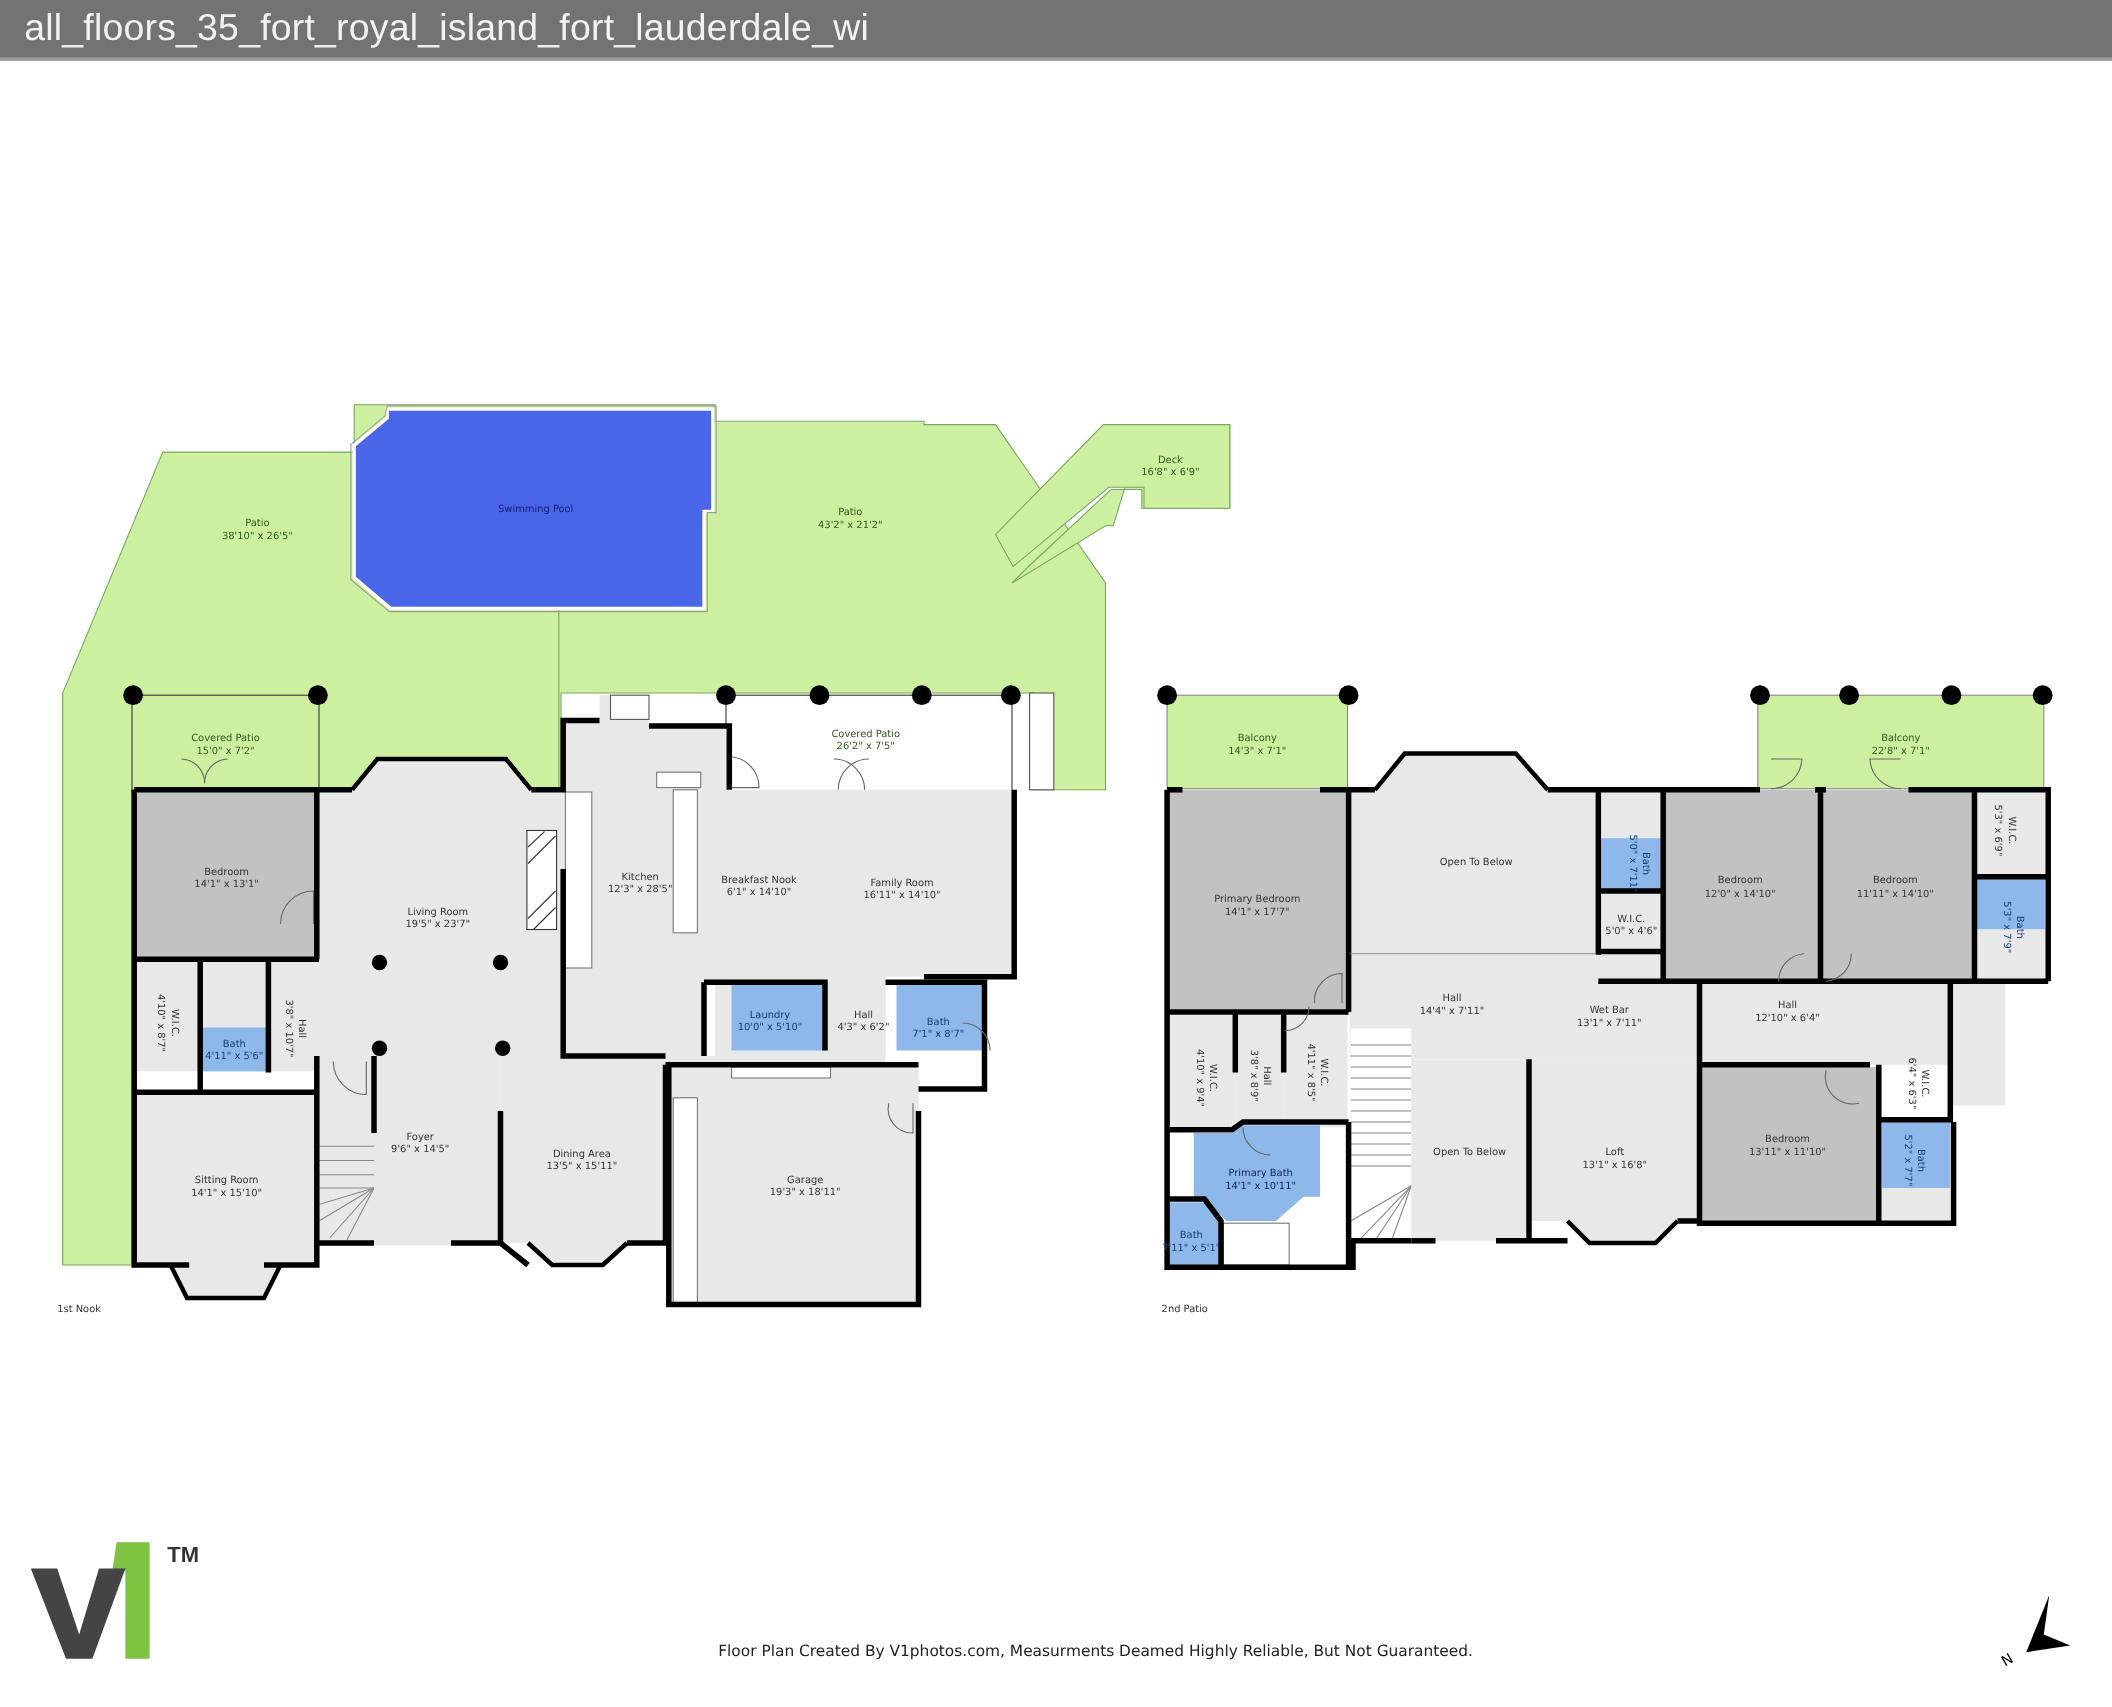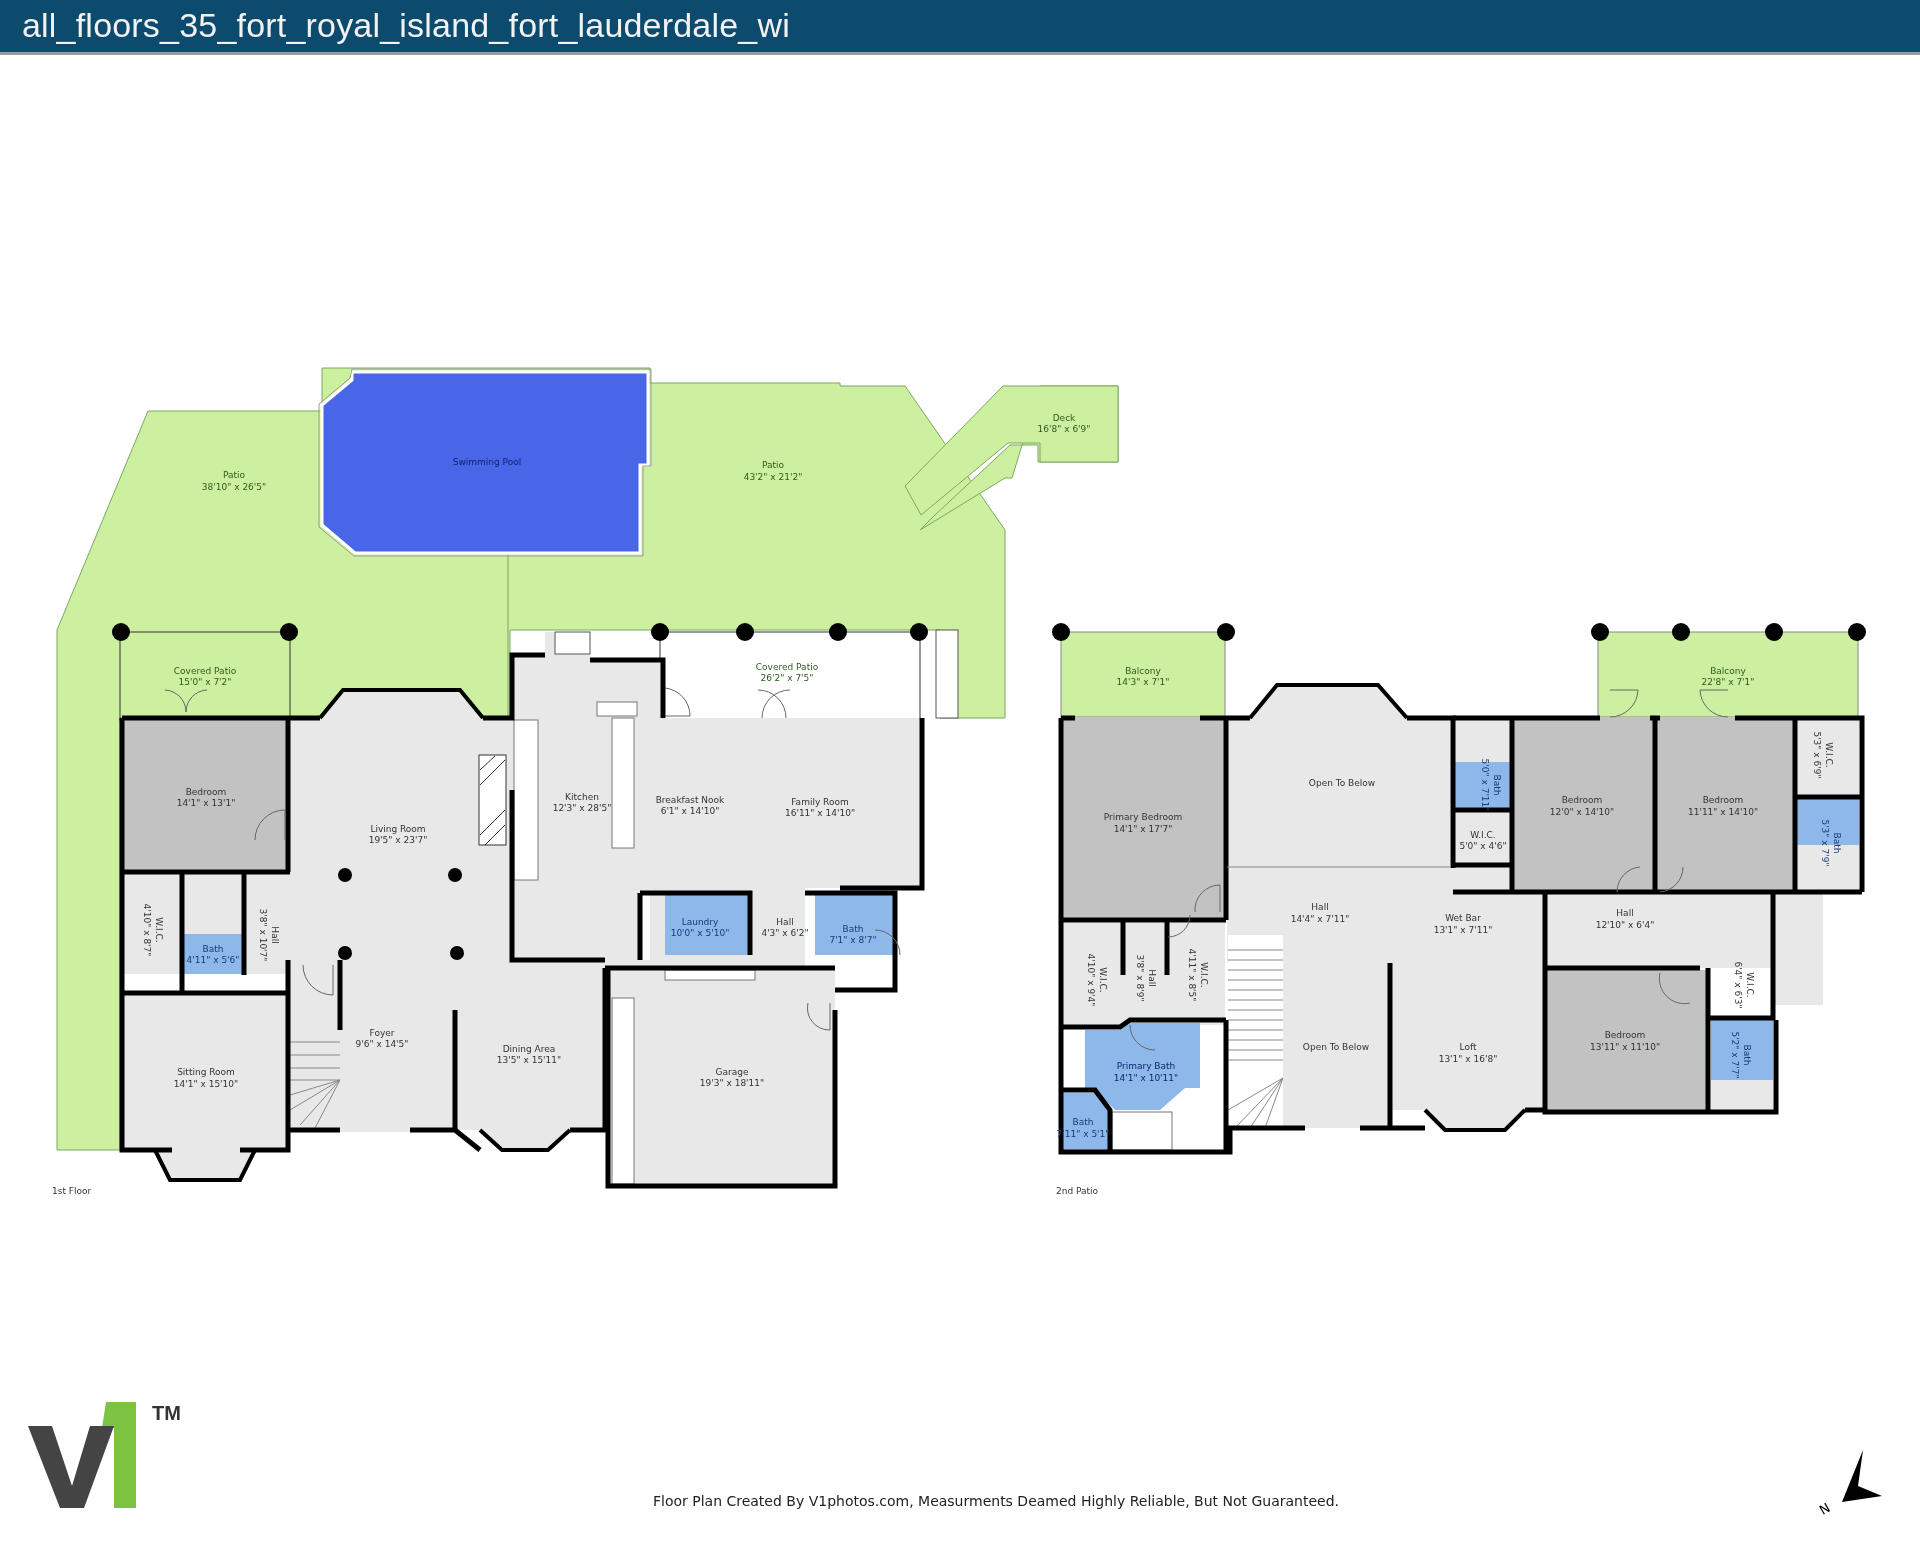--- a/index.html
+++ b/index.html
@@ -1,17 +1,17 @@
 <!DOCTYPE html>
 <html><head>
 <meta charset="utf-8">
 <style>
   html,body{margin:0;padding:0;}
   body{width:1920px;height:1552px;background:#ffffff;position:relative;overflow:hidden;font-family:"DejaVu Sans","Liberation Sans",sans-serif;}
-  .titlebar{position:absolute;left:0;top:0;width:1920px;height:55px;background:#0c4a6e;border-bottom:3px solid #9a9a9a;box-sizing:border-box;}
+  .titlebar{position:absolute;left:0;top:0;width:1920px;height:55px;background:#737373;border-bottom:3px solid #9a9a9a;box-sizing:border-box;}
   .titlebar .t{position:absolute;left:22px;top:6px;font-family:"Liberation Sans",sans-serif;font-size:34px;color:#f2f2f2;letter-spacing:0.2px;}
   svg.plan{position:absolute;left:0;top:0;}
   .lbl{font-family:"DejaVu Sans",sans-serif;font-size:9px;fill:#333;text-anchor:middle;}
   .lbl-g{fill:#2f5a1d;}
   .lbl-b{fill:#163b7a;}
   .lbl-p{fill:#0d1f6e;}
   .floor-label{position:absolute;font-family:"DejaVu Sans",sans-serif;font-size:9px;color:#333;}
   .logo{position:absolute;left:24px;top:1398px;width:170px;height:115px;}
   .footer{position:absolute;left:4px;width:1920px;top:1493px;text-align:center;font-family:"DejaVu Sans",sans-serif;font-size:14px;color:#222;padding-left:32px;}
   .compass{position:absolute;left:1800px;top:1440px;width:100px;height:80px;}
@@ -371,21 +371,21 @@
     <text class="lbl" x="1468" y="1062">13'1" x 16'8"</text>
     <text class="lbl" x="1625" y="1038">Bedroom</text>
     <text class="lbl" x="1625" y="1050">13'11" x 11'10"</text>
     <g transform="translate(1740,1055) rotate(90)">
       <text class="lbl lbl-b" x="0" y="-4">Bath</text>
       <text class="lbl lbl-b" x="0" y="8">5'2" x 7'7"</text>
     </g>
   </g>
 </svg>
 
-<div class="floor-label" style="left:52px;top:1186px;">1st Floor</div>
+<div class="floor-label" style="left:52px;top:1186px;">1st Nook</div>
 <div class="floor-label" style="left:1056px;top:1186px;">2nd Patio</div>
 
 <div class="logo">
   <svg width="170" height="115" viewBox="0 0 170 115">
     <polygon points="82,4 112,4 112,110 90,110 90,30 78,30" fill="#7dc241"></polygon>
     <polygon points="4,28 28,28 48,88 66,28 90,28 60,110 36,110" fill="#444444"></polygon>
     <text x="128" y="22" font-family="Liberation Sans, sans-serif" font-size="20" font-weight="bold" fill="#333">TM</text>
   </svg>
 </div>
 

